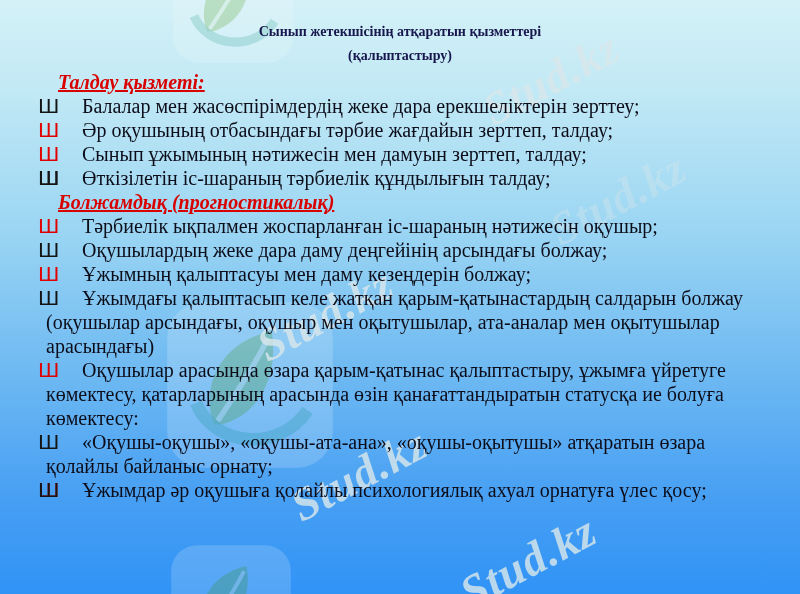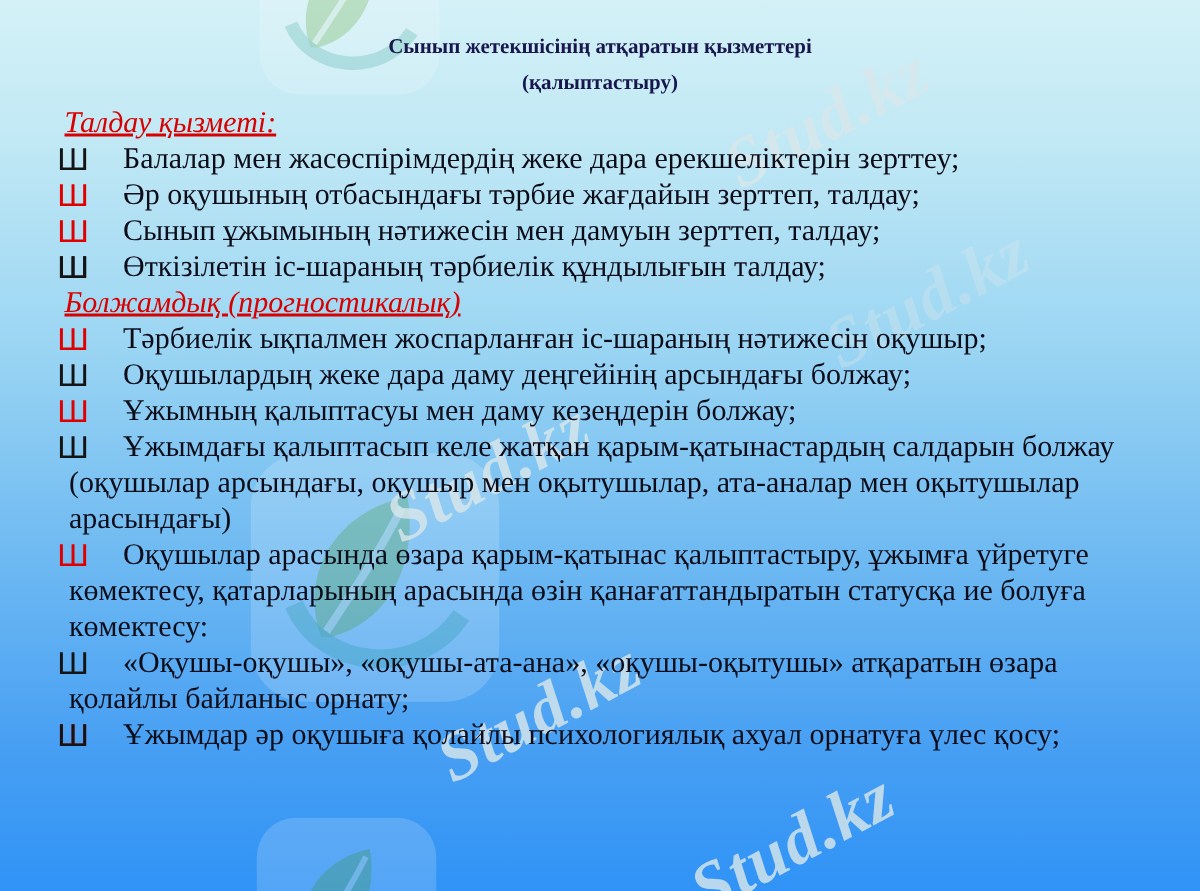--- a/index.html
+++ b/index.html
@@ -32,22 +32,22 @@
     font-size:14px; line-height:24px;
   }
   
   .content {
     position:absolute; top:70px; left:0;
     width:775px;
     font-size:20px; line-height:24px;
     color:#0d0d1a;
   }
   .sec-heading {
-    margin-left:43px;
-    font-weight:normal; font-style:italic;
+    margin-left:58px;
+    font-weight:bold; font-style:italic;
     text-decoration:underline;
     color:#d90000;
     line-height:24px;
   }
   .item {
     position:relative;
     padding-left:46px;
     text-indent:36px;
     line-height:24px;
   }

